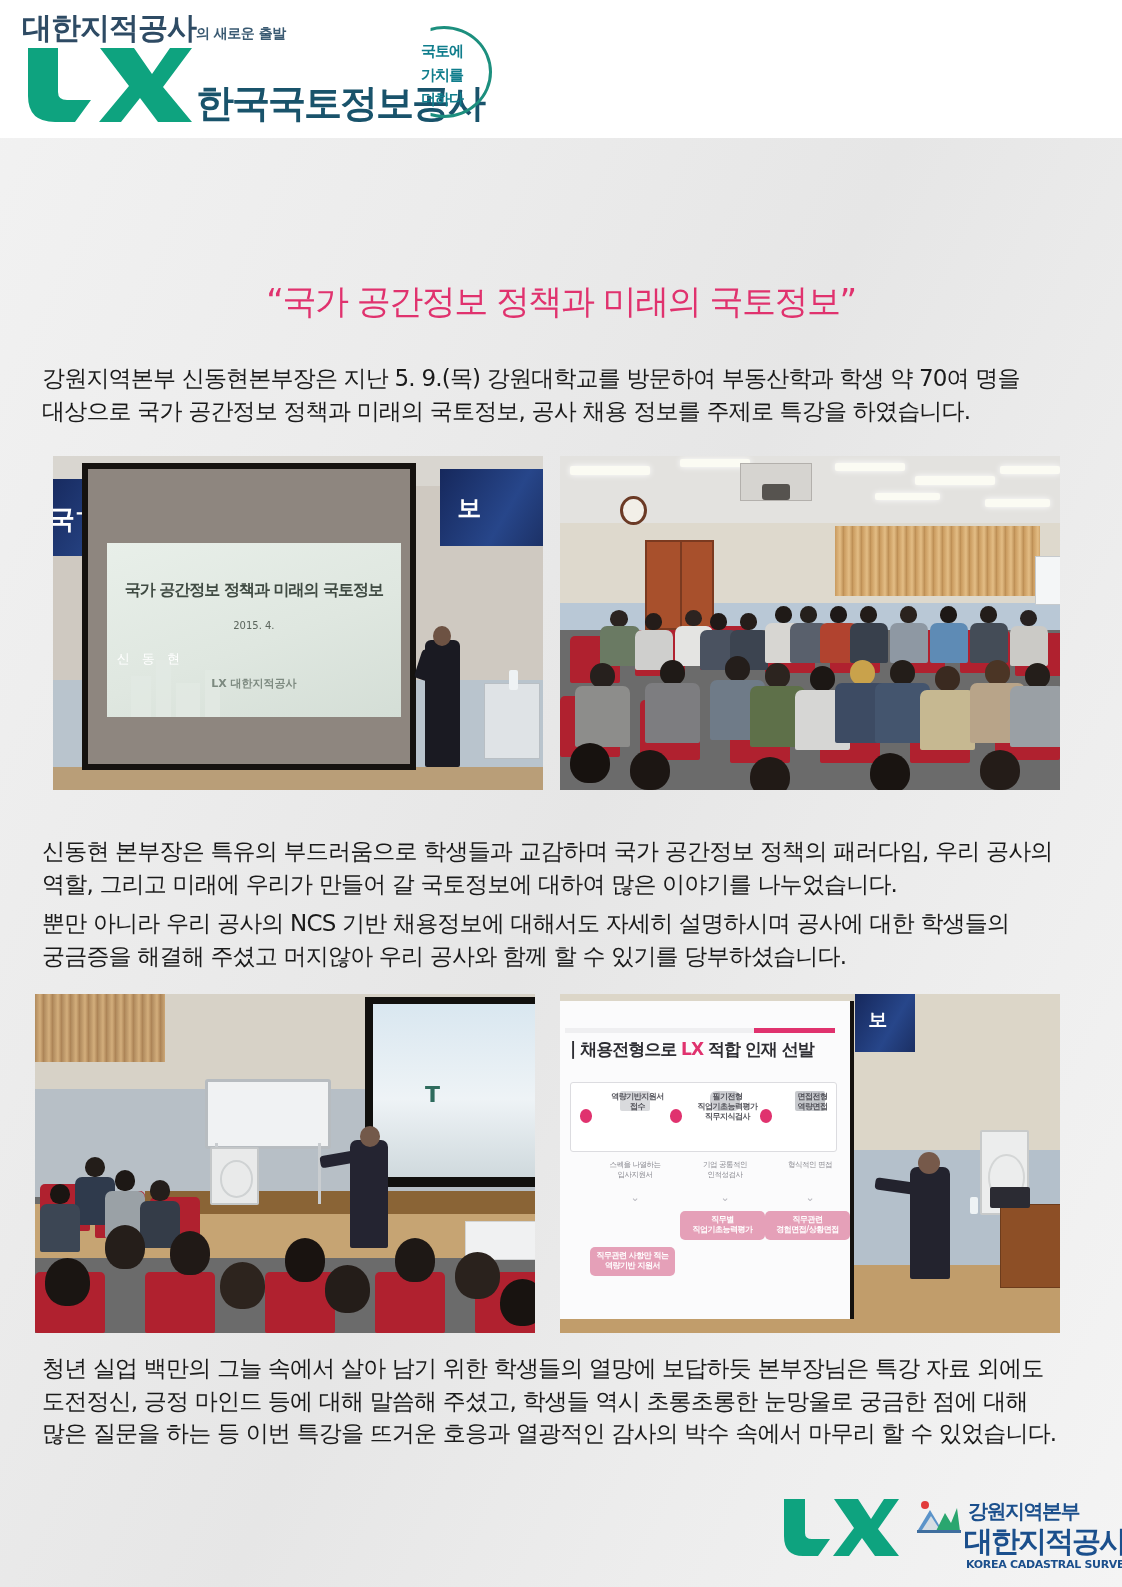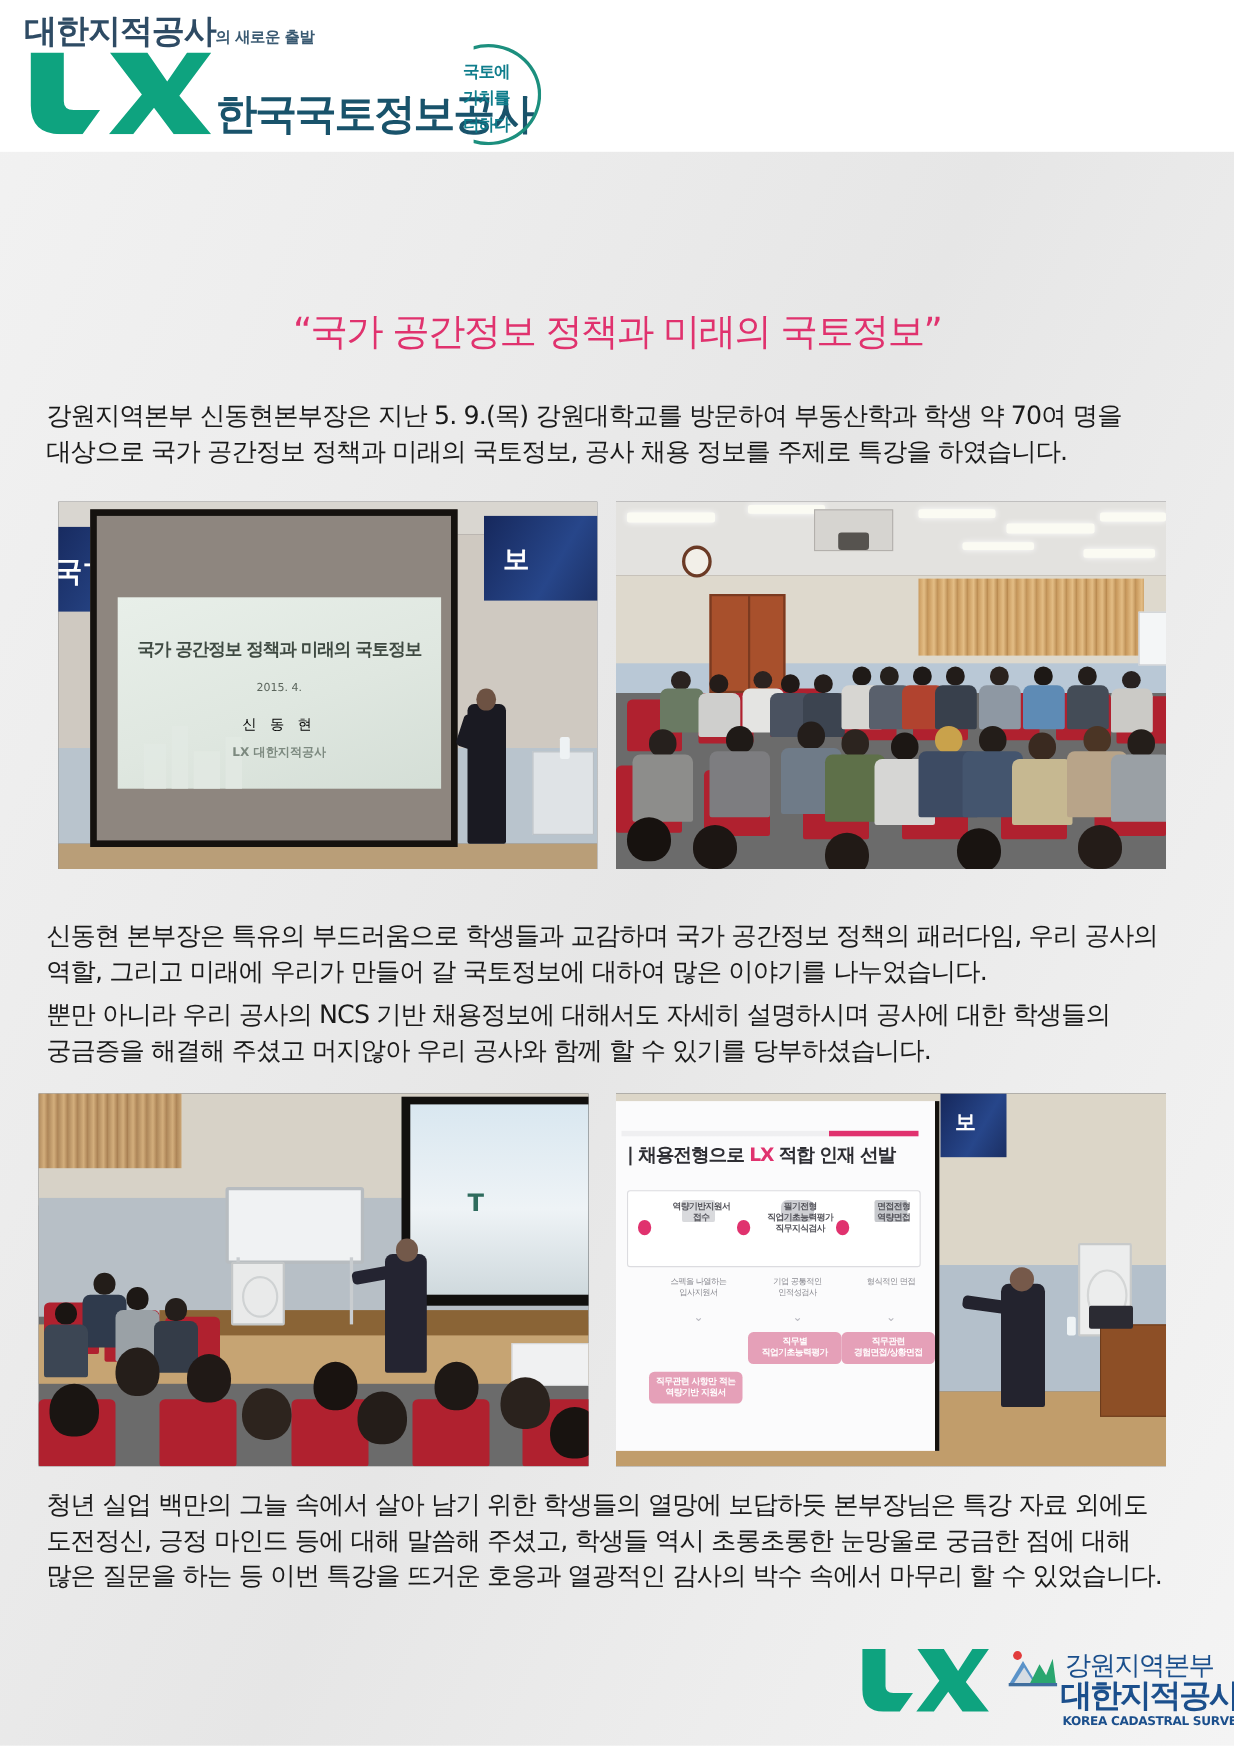--- a/index.html
+++ b/index.html
@@ -35,21 +35,21 @@
     position:absolute;left:22px;top:44px;width:172px;height:78px;
   }
   .lx-mark svg{display:block;}
 
   .hdr-name{
     position:absolute;left:196px;top:78px;
     font-size:38px;font-weight:bold;color:#19536b;letter-spacing:-2px;
     white-space:nowrap;
   }
   .slogan{
-    position:absolute;left:396px;top:40px;width:96px;height:92px;
+    position:absolute;left:396px;top:26px;width:96px;height:92px;
   }
   .slogan .arc{
     position:absolute;left:0;top:0;width:96px;height:92px;
     border:3px solid #1c8f7e;border-radius:50%;
     clip-path:polygon(36% 0%,100% 0%,100% 100%,36% 100%);
     box-sizing:border-box;
   }
   .slogan .l{
     position:absolute;left:14px;width:64px;text-align:center;
     font-size:15px;font-weight:bold;color:#0f7d8c;letter-spacing:-1px;
@@ -101,21 +101,21 @@
   .p1-wallB{left:0;top:67%;width:100%;height:26%;background:#b9c4cd;}
   .p1-floor{left:0;top:93%;width:100%;height:7%;background:#b99e78;}
   .p1-banner-l{left:-2%;top:7%;width:19%;height:23%;background:linear-gradient(120deg,#16285c,#24407f 60%,#1b2f63);}
   .p1-banner-l:after{content:"국ㄱ";position:absolute;left:6%;top:30%;color:#fff;font-weight:bold;font-size:26px;letter-spacing:-2px;}
   .p1-banner-r{left:79%;top:4%;width:22%;height:23%;background:linear-gradient(120deg,#16285c,#27468a 60%,#1b2f63);}
   .p1-banner-r:after{content:"보";position:absolute;left:16%;top:30%;color:#fff;font-weight:bold;font-size:24px;}
   .p1-frame{left:6%;top:2%;width:68%;height:92%;background:#8e867f;border:6px solid #15120f;box-sizing:border-box;}
   .p1-screen{left:11%;top:26%;width:60%;height:52%;background:linear-gradient(160deg,#e8efe9,#dfe7e0 55%,#d4ded6);}
   .p1-s-title{left:13%;top:37%;width:56%;text-align:center;color:#3f4a42;font-size:16px;font-weight:bold;letter-spacing:-1px;}
   .p1-s-date{left:13%;top:49%;width:56%;text-align:center;color:#5b655c;font-size:10px;}
-  .p1-s-name{left:13%;top:58%;width:56%;text-align:center;color:#000000;font-size:13px;letter-spacing:4px;}
+  .p1-s-name{left:13%;top:58%;width:56%;text-align:left;color:#ffffff;font-size:13px;letter-spacing:4px;}
   .p1-s-logo{left:13%;top:66%;width:56%;text-align:center;color:#7d8a80;font-size:11px;font-weight:bold;}
   .p1-bld{position:absolute;bottom:22%;background:#e2e9e3;opacity:.85;}
   .p1-man-body{left:76%;top:55%;width:7%;height:38%;background:#1a1a22;border-radius:6px 6px 2px 2px;}
   .p1-man-head{left:77.6%;top:51%;width:3.6%;height:6%;background:#6d5243;border-radius:50%;}
   .p1-man-arm{left:74.5%;top:58%;width:3%;height:9%;background:#1a1a22;border-radius:4px;transform:rotate(18deg);}
   .p1-desk{left:88%;top:68%;width:11%;height:22%;background:#dfe3e6;border:1px solid #b9bfc4;}
   .p1-bottle{left:93%;top:64%;width:2%;height:6%;background:#eef2f4;border-radius:2px;}
 
   
   .p2-ceil{left:0;top:0;width:100%;height:20%;background:#e3e2df;}
@@ -175,21 +175,21 @@
   .p4-sp:after{content:"";position:absolute;left:14%;top:28%;width:72%;height:52%;border:2px solid #d4d6d6;border-radius:50%;}
   .p4-podium{left:88%;top:62%;width:12%;height:24%;background:#8d4f26;border:1px solid #6d3c1c;}
   .p4-lap{left:86%;top:57%;width:8%;height:6%;background:#2b2b33;border-radius:2px;}
   .p4-bottle{left:82%;top:60%;width:1.6%;height:5%;background:#eef3f5;border-radius:2px;}
 
   
   .footer{position:absolute;left:770px;top:1480px;width:340px;height:100px;}
   .footer .lx2{position:absolute;left:10px;top:16px;width:120px;height:62px;}
   .kcsc{position:absolute;left:146px;top:6px;width:194px;height:92px;}
   .kcsc-mark{position:absolute;left:0;top:14px;width:46px;height:38px;}
-  .kcsc-l1{position:absolute;left:52px;top:12px;font-size:24px;font-weight:normal;color:#1b4f8c;letter-spacing:-1.5px;white-space:nowrap;}
+  .kcsc-l1{position:absolute;left:52px;top:12px;font-size:20px;font-weight:bold;color:#1b4f8c;letter-spacing:-1.5px;white-space:nowrap;}
   .kcsc-l2{position:absolute;left:48px;top:36px;font-size:29px;font-weight:bold;color:#1b4f8c;letter-spacing:-2px;white-space:nowrap;}
   .kcsc-l3{position:absolute;left:50px;top:72px;font-size:11px;font-weight:bold;color:#1b4f8c;letter-spacing:-0.3px;white-space:nowrap;}
 </style>
 </head>
 <body>
 
 <div class="page">
 
   <div class="header-band">
 

